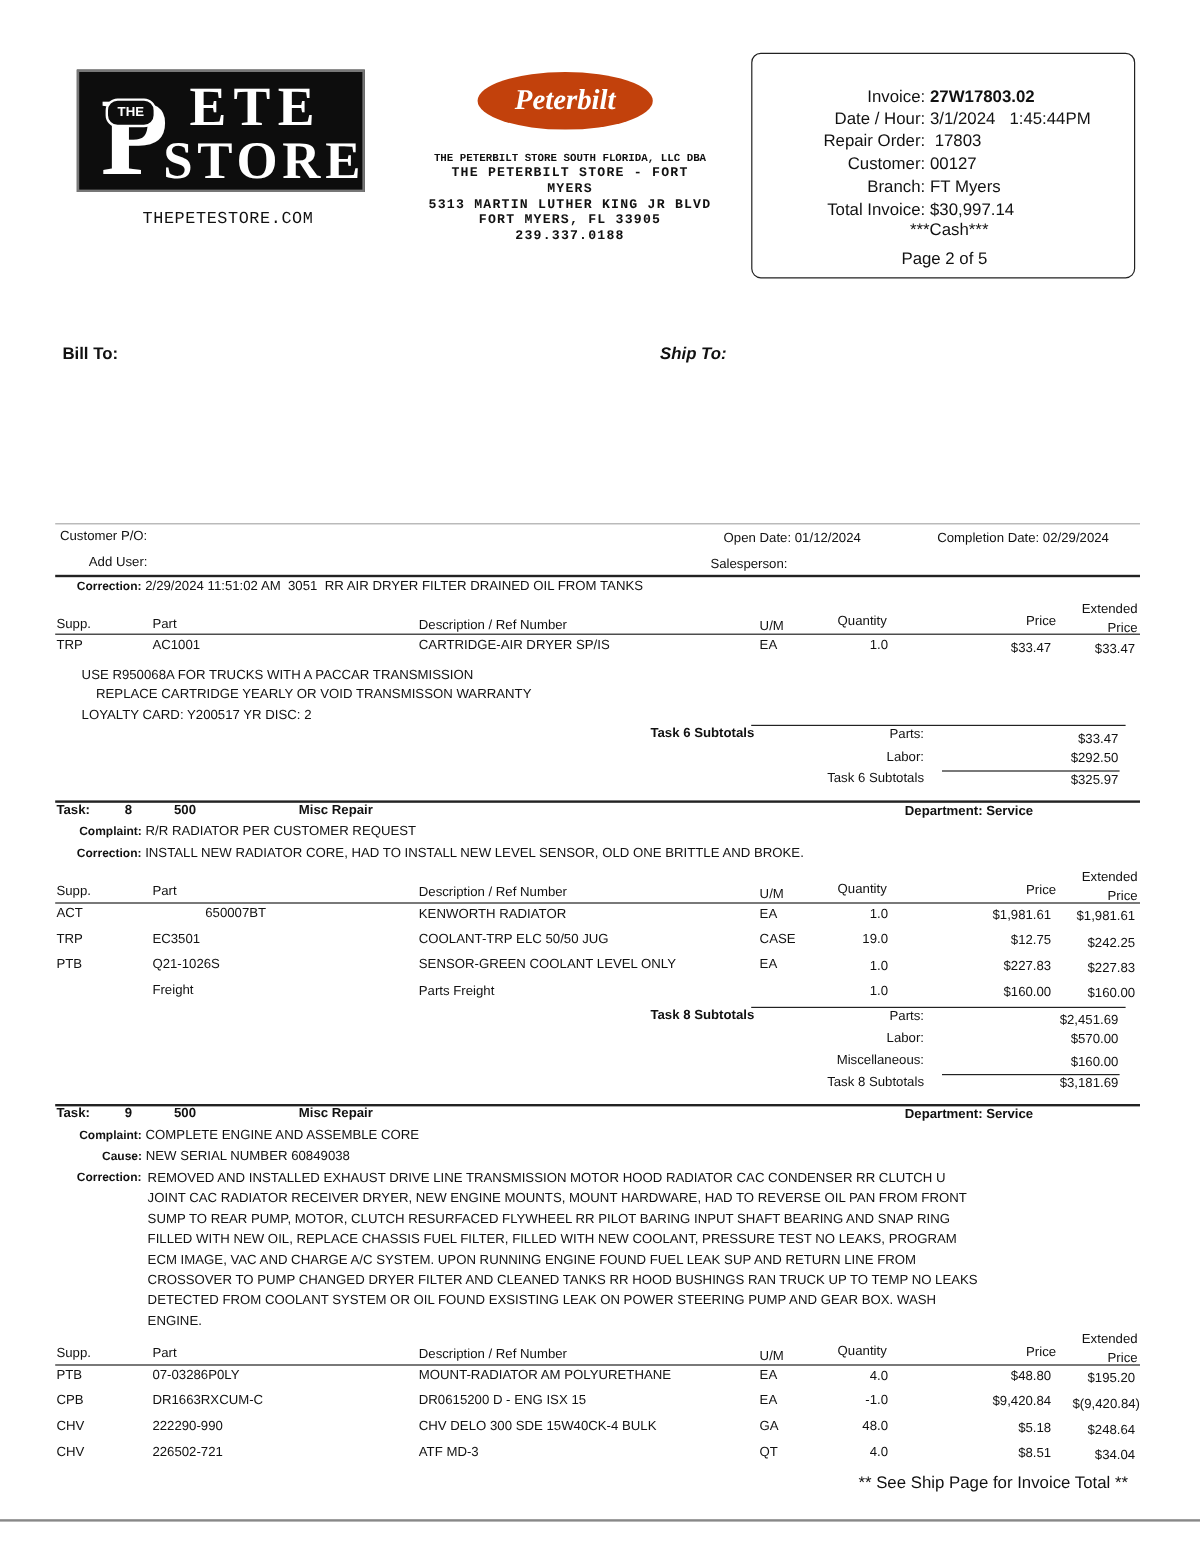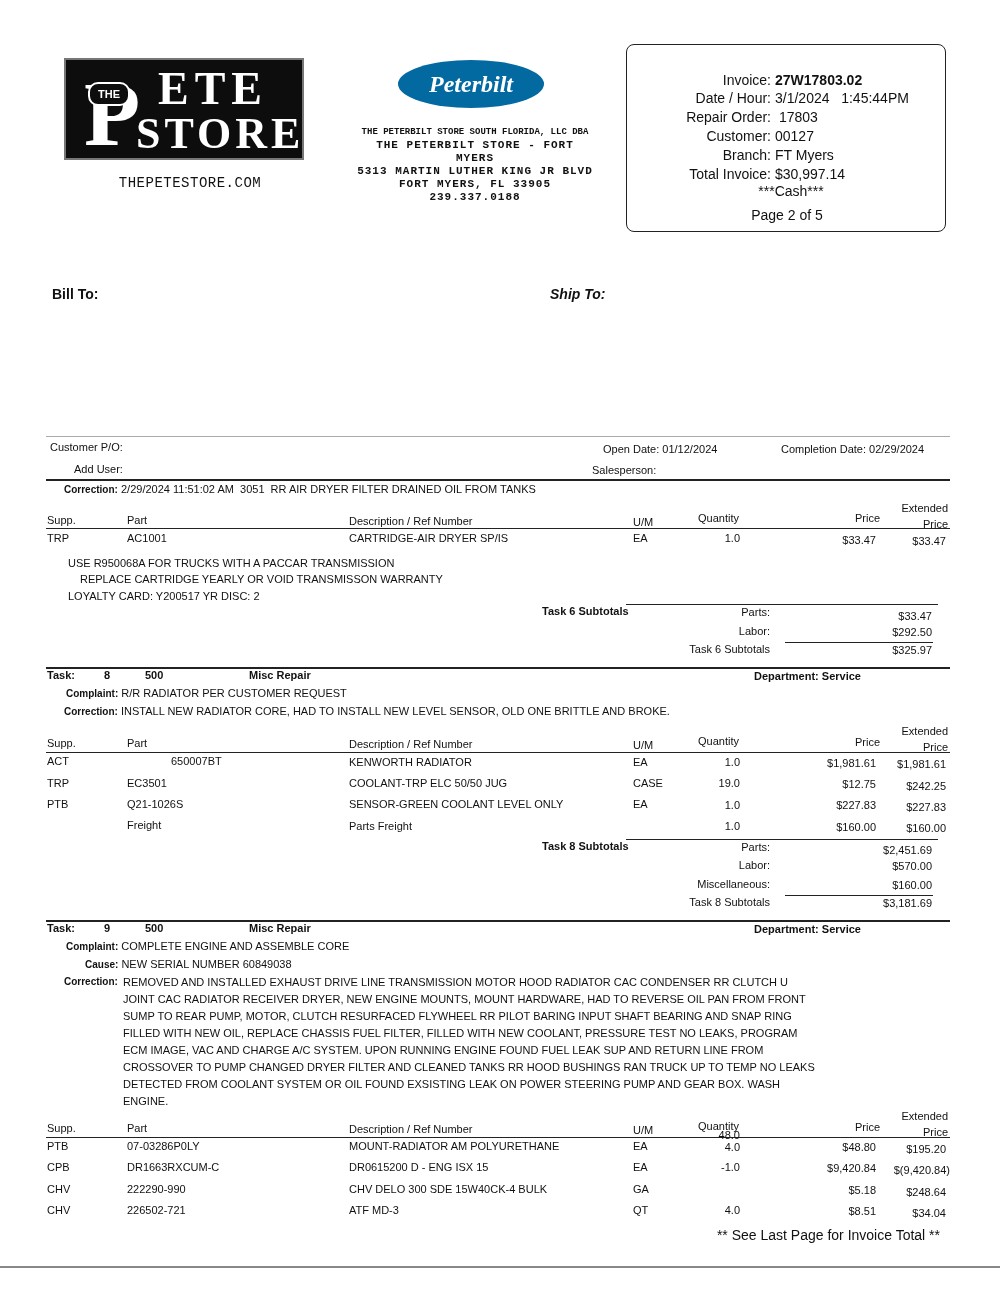--- a/index.html
+++ b/index.html
@@ -8,21 +8,21 @@
   .mono { font-family: "Liberation Mono", "DejaVu Sans Mono", monospace; }
 
   
   .pete-logo { left: 64px; top: 58px; width: 240px; height: 102px; background: #0d0d0d; border: 2px solid #777; box-sizing: border-box; }
   .pete-logo .the { position: absolute; left: 22px; top: 22px; width: 38px; height: 20px; border: 2px solid #fff; border-radius: 10px; background:#0d0d0d; color:#fff; font-size: 11px; font-weight: bold; text-align:center; line-height: 20px; }
   .pete-logo .bigP { position: absolute; left: 18px; top: 8px; color:#fff; font-family: "Liberation Serif", serif; font-size: 92px; line-height: 92px; font-weight: bold; }
   .pete-logo .pete { position: absolute; left: 92px; top: 6px; color:#fff; font-family: "Liberation Serif", serif; font-size: 46px; letter-spacing: 6px; line-height: 46px; font-weight: bold;}
   .pete-logo .store { position: absolute; left: 70px; top: 52px; color:#fff; font-family: "Liberation Serif", serif; font-size: 44px; letter-spacing: 4px; line-height: 44px; font-weight: bold;}
   .site-url { left: 64px; top: 175px; width: 252px; text-align: center; font-size: 14px; letter-spacing: 0.5px; }
 
-  .pb-logo { left: 398px; top: 60px; width: 146px; height: 48px; background: #0369a1; border-radius: 50%; color: #fff; text-align: center; font-family: "Liberation Serif", serif; font-style: italic; font-size: 24px; line-height: 48px; font-weight: bold; }
+  .pb-logo { left: 398px; top: 60px; width: 146px; height: 48px; background: #c2410c; border-radius: 50%; color: #fff; text-align: center; font-family: "Liberation Serif", serif; font-style: italic; font-size: 24px; line-height: 48px; font-weight: bold; }
   .dealer { left: 335px; top: 126px; width: 280px; text-align: center; font-size: 10px; line-height: 13px; font-weight: bold; }
   .dealer .big { font-size: 11px; letter-spacing: 1px; }
 
   
   .inv-box { left: 626px; top: 44px; width: 320px; height: 188px; border: 1.5px solid #222; border-radius: 8px; box-sizing: border-box; }
   .inv-row { position: absolute; left: 0; width: 320px; font-size: 14px; line-height: 18px; }
   .inv-row .lbl { position: absolute; right: 176px; text-align: right; white-space: nowrap; }
   .inv-row .val { position: absolute; left: 148px; white-space: nowrap; }
   .inv-center { position: absolute; left: 0; width: 320px; text-align: center; font-size: 14px; }
 
@@ -277,29 +277,29 @@
   <div class="td" style="left:633px; top:1161px;">EA</div>
   <div class="td r" style="left:700px; top:1161px; width:40px;">-1.0</div>
   <div class="td r" style="left:800px; top:1162px; width:76px;">$9,420.84</div>
   <div class="td r" style="left:870px; top:1164px; width:80px;">$(9,420.84)</div>
 </div>
 <div>
   <div class="td" style="left:47px; top:1183px;">CHV</div>
   <div class="td" style="left:127px; top:1183px;">222290-990</div>
   <div class="td" style="left:349px; top:1183px;">CHV DELO 300 SDE 15W40CK-4 BULK</div>
   <div class="td" style="left:633px; top:1183px;">GA</div>
-  <div class="td r" style="left:700px; top:1129px; width:40px;text-align:right;">48.0</div>
+  <div class="td r" style="left:700px; top:1183px; width:40px;text-align:right;">48.0</div>
   <div class="td r" style="left:800px; top:1184px; width:76px;">$5.18</div>
   <div class="td r" style="left:870px; top:1186px; width:76px;">$248.64</div>
 </div>
 <div>
   <div class="td" style="left:47px; top:1204px;">CHV</div>
   <div class="td" style="left:127px; top:1204px;">226502-721</div>
   <div class="td" style="left:349px; top:1204px;">ATF MD-3</div>
   <div class="td" style="left:633px; top:1204px;">QT</div>
   <div class="td r" style="left:700px; top:1204px; width:40px;">4.0</div>
   <div class="td r" style="left:800px; top:1205px; width:76px;">$8.51</div>
   <div class="td r" style="left:870px; top:1207px; width:76px;">$34.04</div>
 </div>
 
-<div class="abs r" style="left:640px; top:1227px; width:300px; font-size:14px;">** See Last Page for Invoice Total **</div>
+<div class="abs r" style="left:640px; top:1227px; width:300px; font-size:14px;">** See Ship Page for Invoice Total **</div>
 
 <div class="hr" style="left:0; top:1266px; width:1000px; height:2px; background:#888;"></div>
 
 </body></html>

